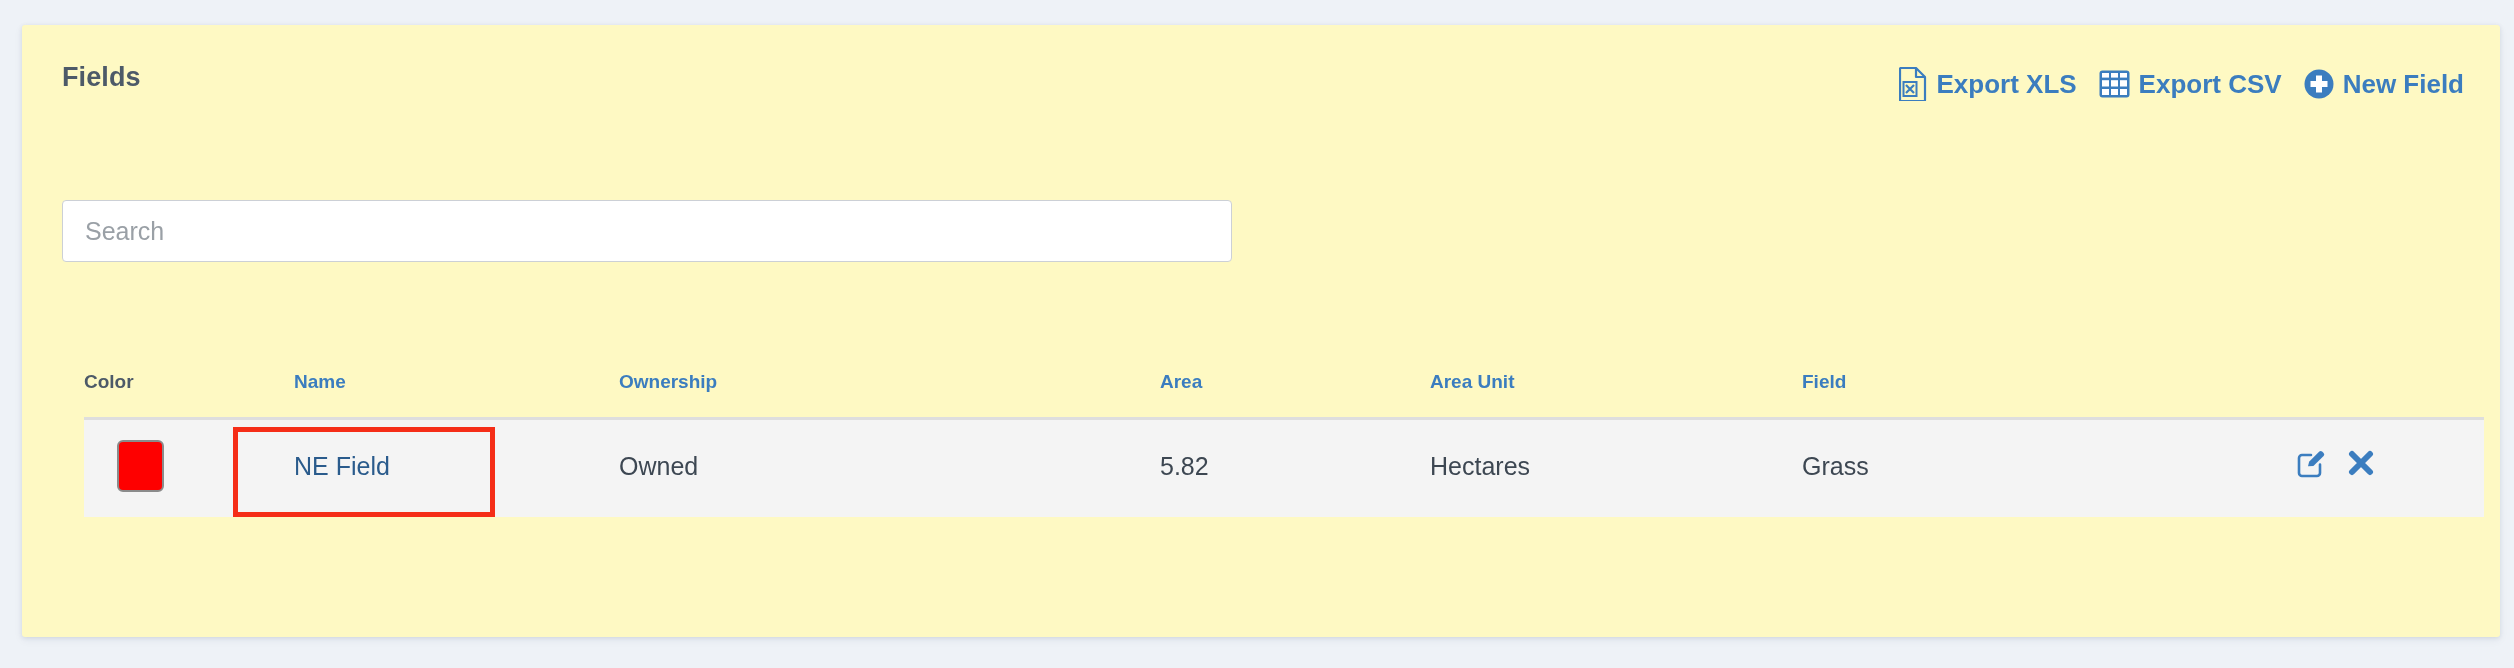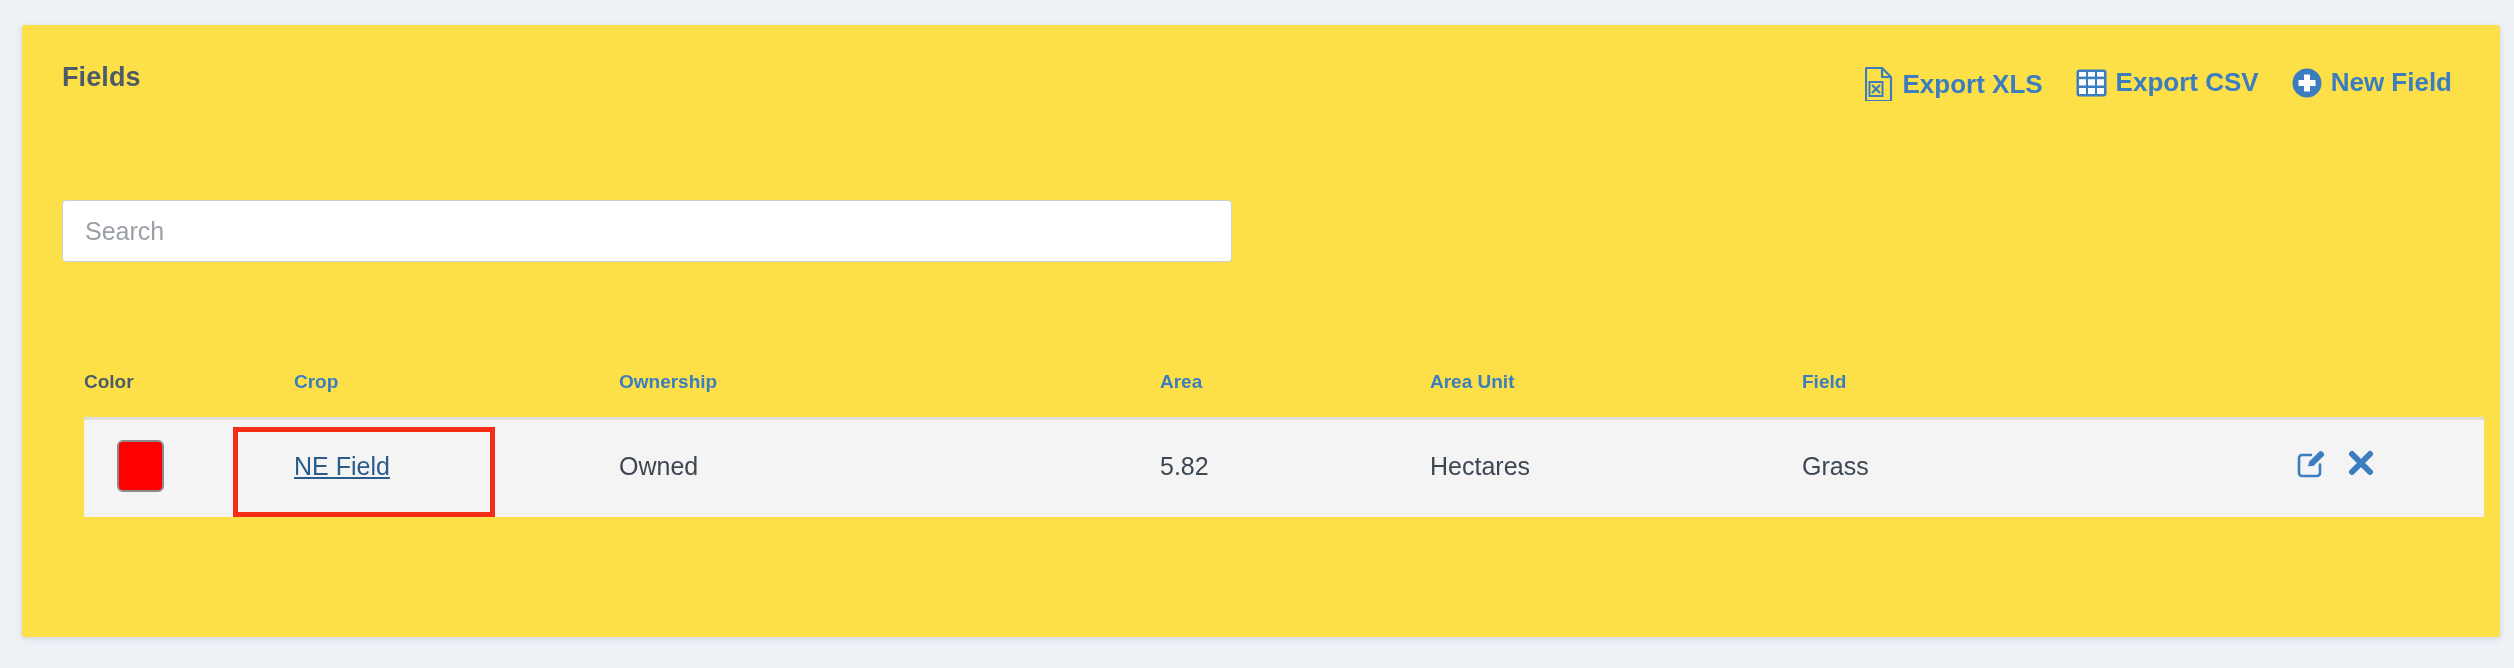--- a/index.html
+++ b/index.html
@@ -15,21 +15,21 @@
     height: 668px;
     background: #eef2f7;
     overflow: hidden;
   }
   .card {
     position: absolute;
     left: 22px;
     top: 25px;
     width: 2478px;
     height: 612px;
-    background: #fde047;
+    background: #fef9c3;
     border-radius: 3px;
     box-shadow: 0 1px 4px rgba(30,50,80,0.10), 0 3px 10px rgba(30,50,80,0.06);
   }
 
   
   .card-header {
     position: absolute;
     left: 0; top: 0;
     width: 100%;
     height: 100px;
@@ -38,25 +38,25 @@
     position: absolute;
     left: 40px;
     top: 37px;
     font-size: 27px;
     font-weight: bold;
     color: #4d5a68;
     letter-spacing: 0.1px;
   }
   .header-actions {
     position: absolute;
-    right: 48px;
+    right: 36px;
     top: 42px;
     display: flex;
-    align-items: flex-start;
-    gap: 33px;
+    align-items: center;
+    gap: 22px;
   }
   .action-link {
     display: flex;
     align-items: center;
     gap: 9px;
     color: #3b7dbf;
     font-size: 26px;
     font-weight: bold;
     text-decoration: none;
     cursor: pointer;
@@ -142,21 +142,20 @@
     top: 20px;
     width: 47px;
     height: 52px;
     background: #fe0000;
     border: 2px solid #8b8b8b;
     border-radius: 6px;
   }
 
   .name-link {
     color: #2a5b8c;
-    text-decoration: underline;
     cursor: pointer;
     font-size: 25px;
   }
 
   .annot-box {
     position: absolute;
     left: 149px;
     top: 7px;
     width: 262px;
     height: 90px;
@@ -235,21 +234,21 @@
     </div>
 
     <div class="search-row">
       <input class="search-input" type="text" placeholder="Search" style="">
     </div>
 
     <div class="table">
 
       <div class="thead">
         <div class="th plain" style="left:22px">Color</div>
-        <div class="th link" style="left:232px">Crop</div>
+        <div class="th link" style="left:232px">Name</div>
         <div class="th link" style="left:557px">Ownership</div>
         <div class="th link" style="left:1098px">Area</div>
         <div class="th link" style="left:1368px">Area Unit</div>
         <div class="th link" style="left:1740px">Field</div>
       </div>
 
       <div class="trow">
 
         <div class="color-swatch"></div>
 

